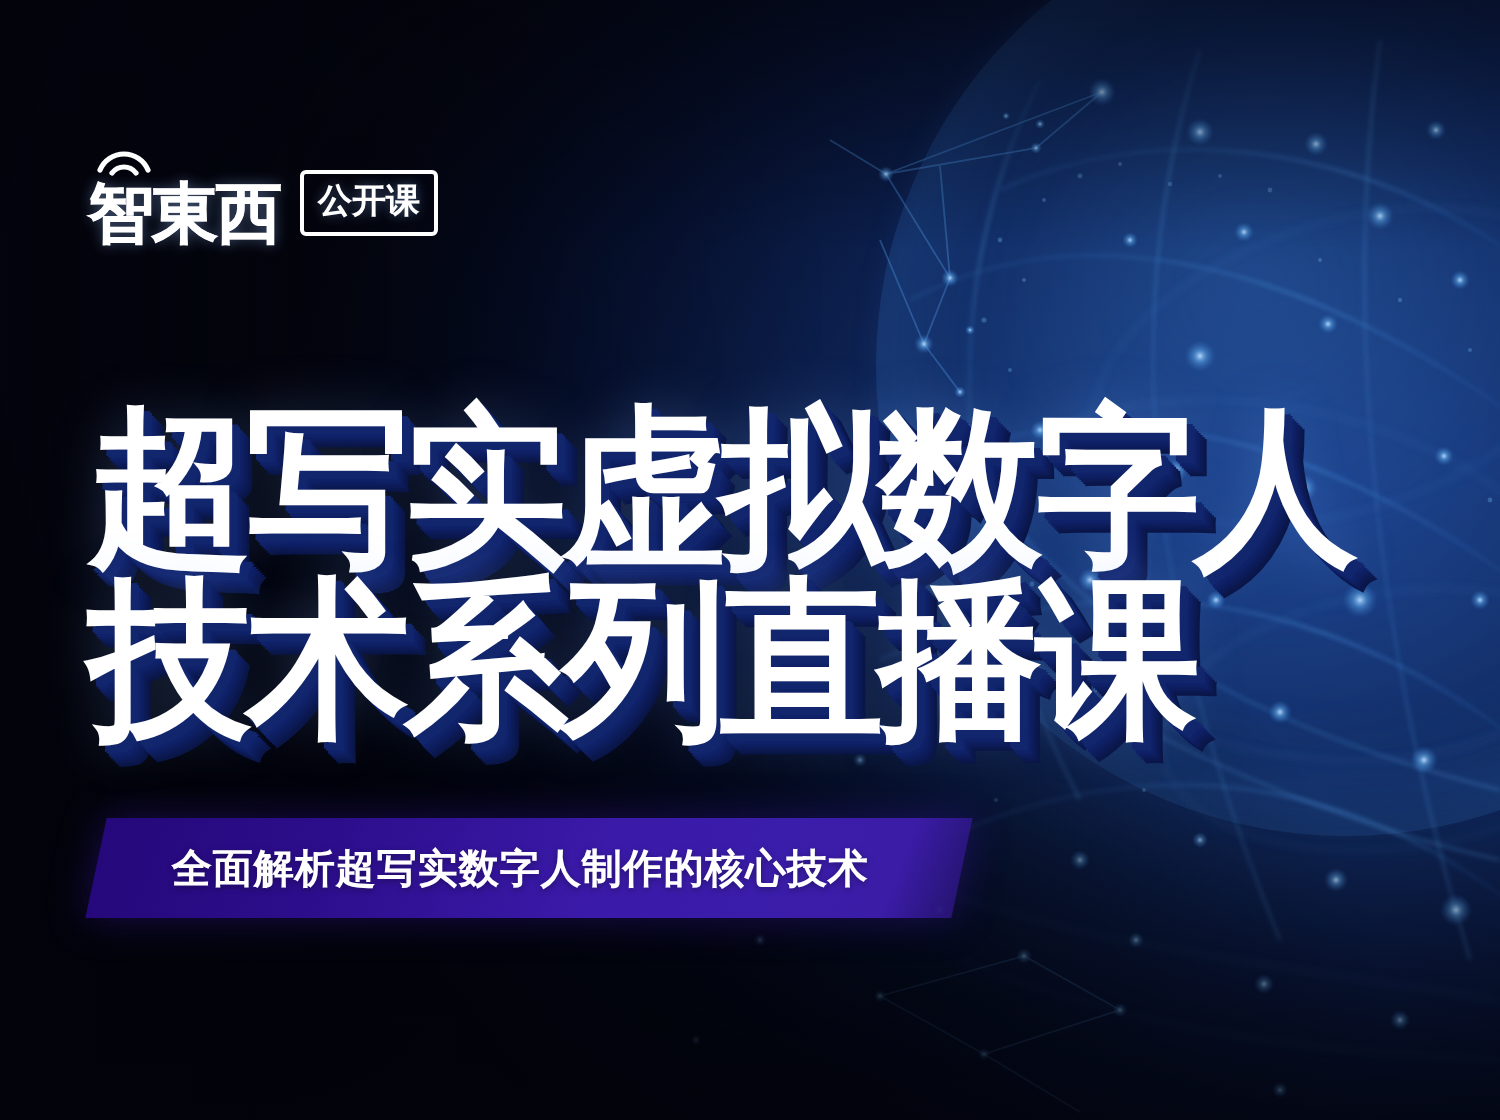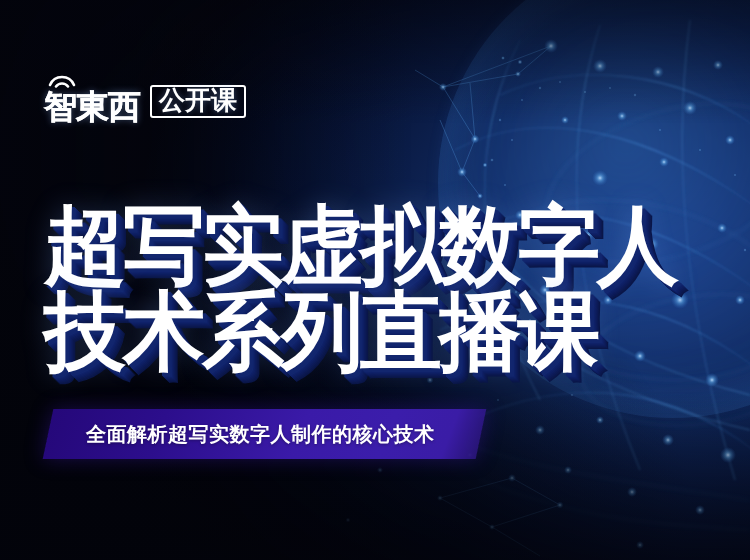--- a/index.html
+++ b/index.html
@@ -51,21 +51,21 @@
     font-size:33px;line-height:34px;font-weight:700;color:#ffffff;
     letter-spacing:-1px;
     -webkit-text-stroke:0.4px #ffffff;
     text-shadow:0 0 7px rgba(150,190,255,.45);
   }
   .wifi{position:absolute;left:3px;top:-5px;width:30px;height:15px;pointer-events:none;}
   .badge{
     border:2px solid #ffffff;border-radius:3px;
     padding:2px 7px 3px 7px;
     font-family:Liberation Serif, serif;
-    font-size:26px;line-height:24px;font-weight:700;color:#ffffff;letter-spacing:0px;
+    font-size:17px;line-height:24px;font-weight:700;color:#ffffff;letter-spacing:0px;
     text-shadow:0 0 6px rgba(150,190,255,.4);
   }
 
   
   .title-block{position:absolute;left:44px;top:160px;margin-top:40px;}
   .title-line{
     font-family:"DejaVu Sans","Liberation Sans",sans-serif;
     font-weight:700;
     font-size:82px;
     line-height:86px;

